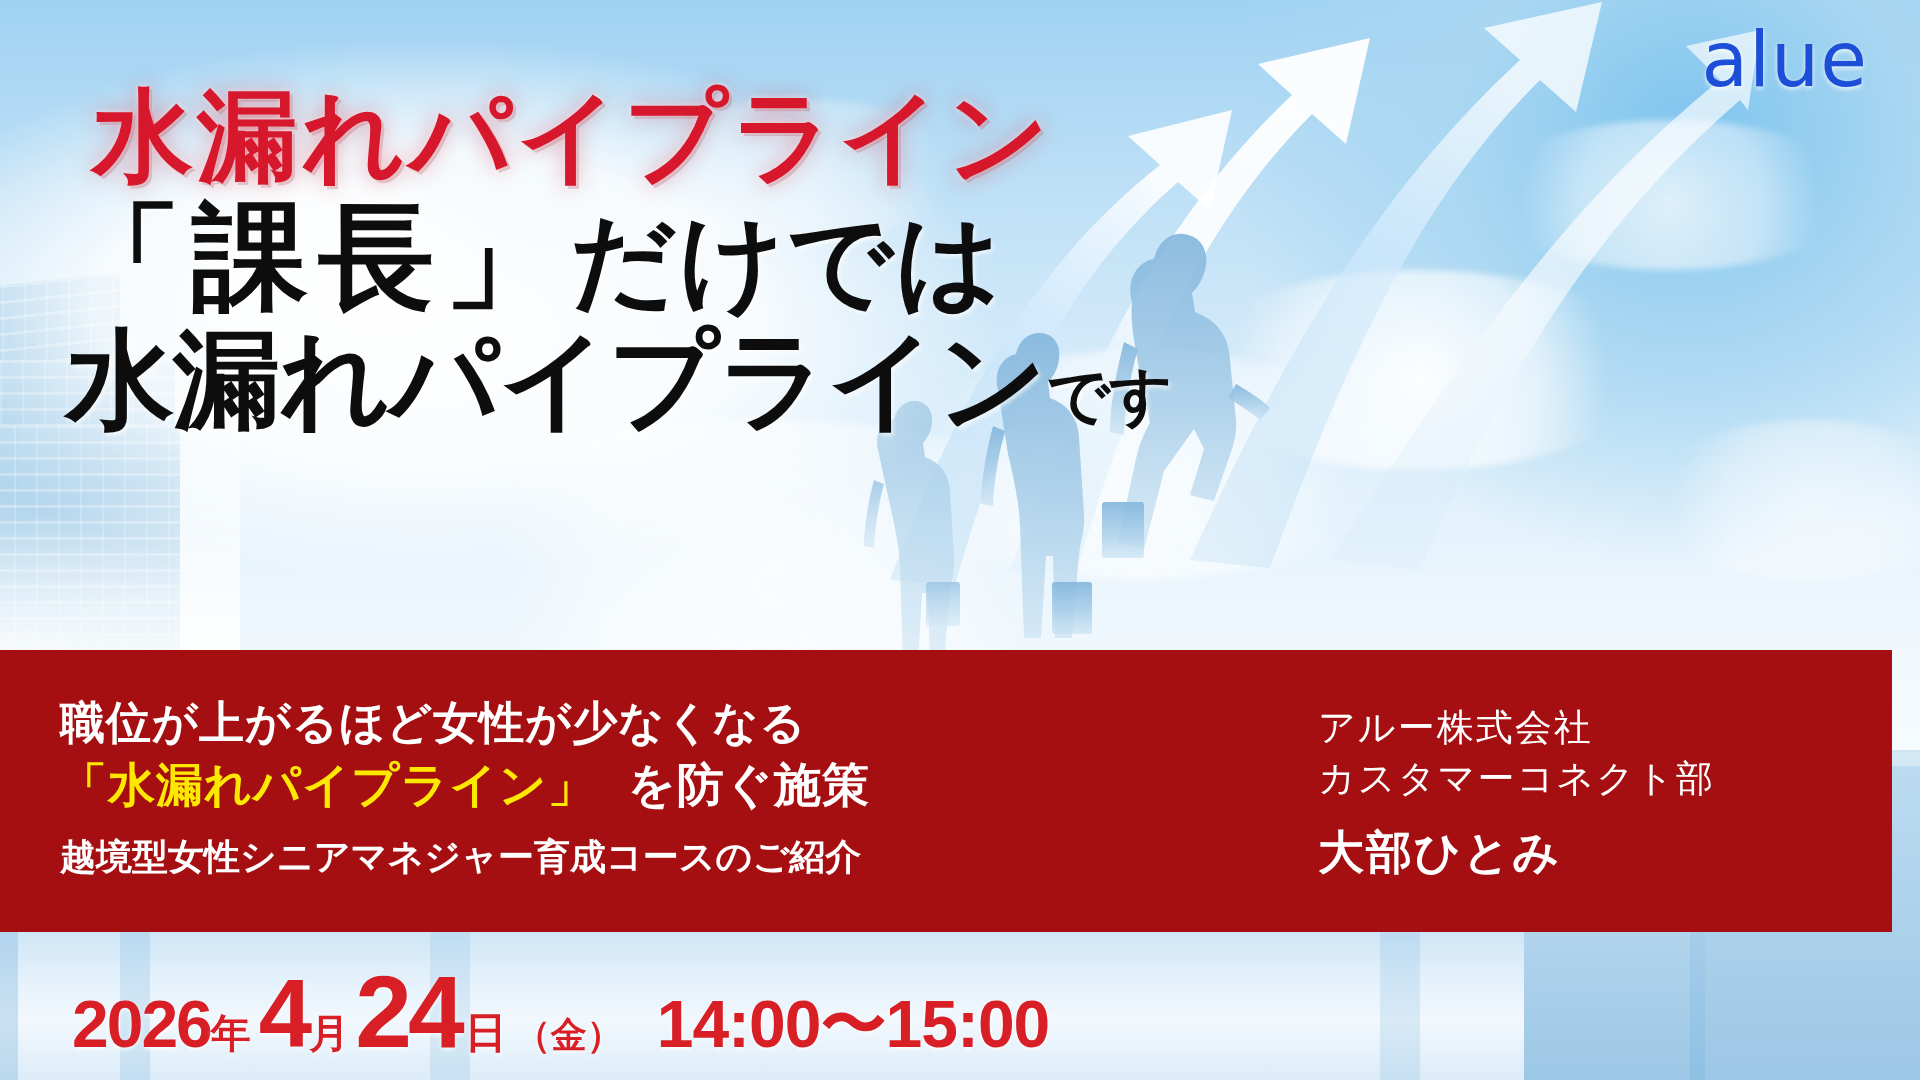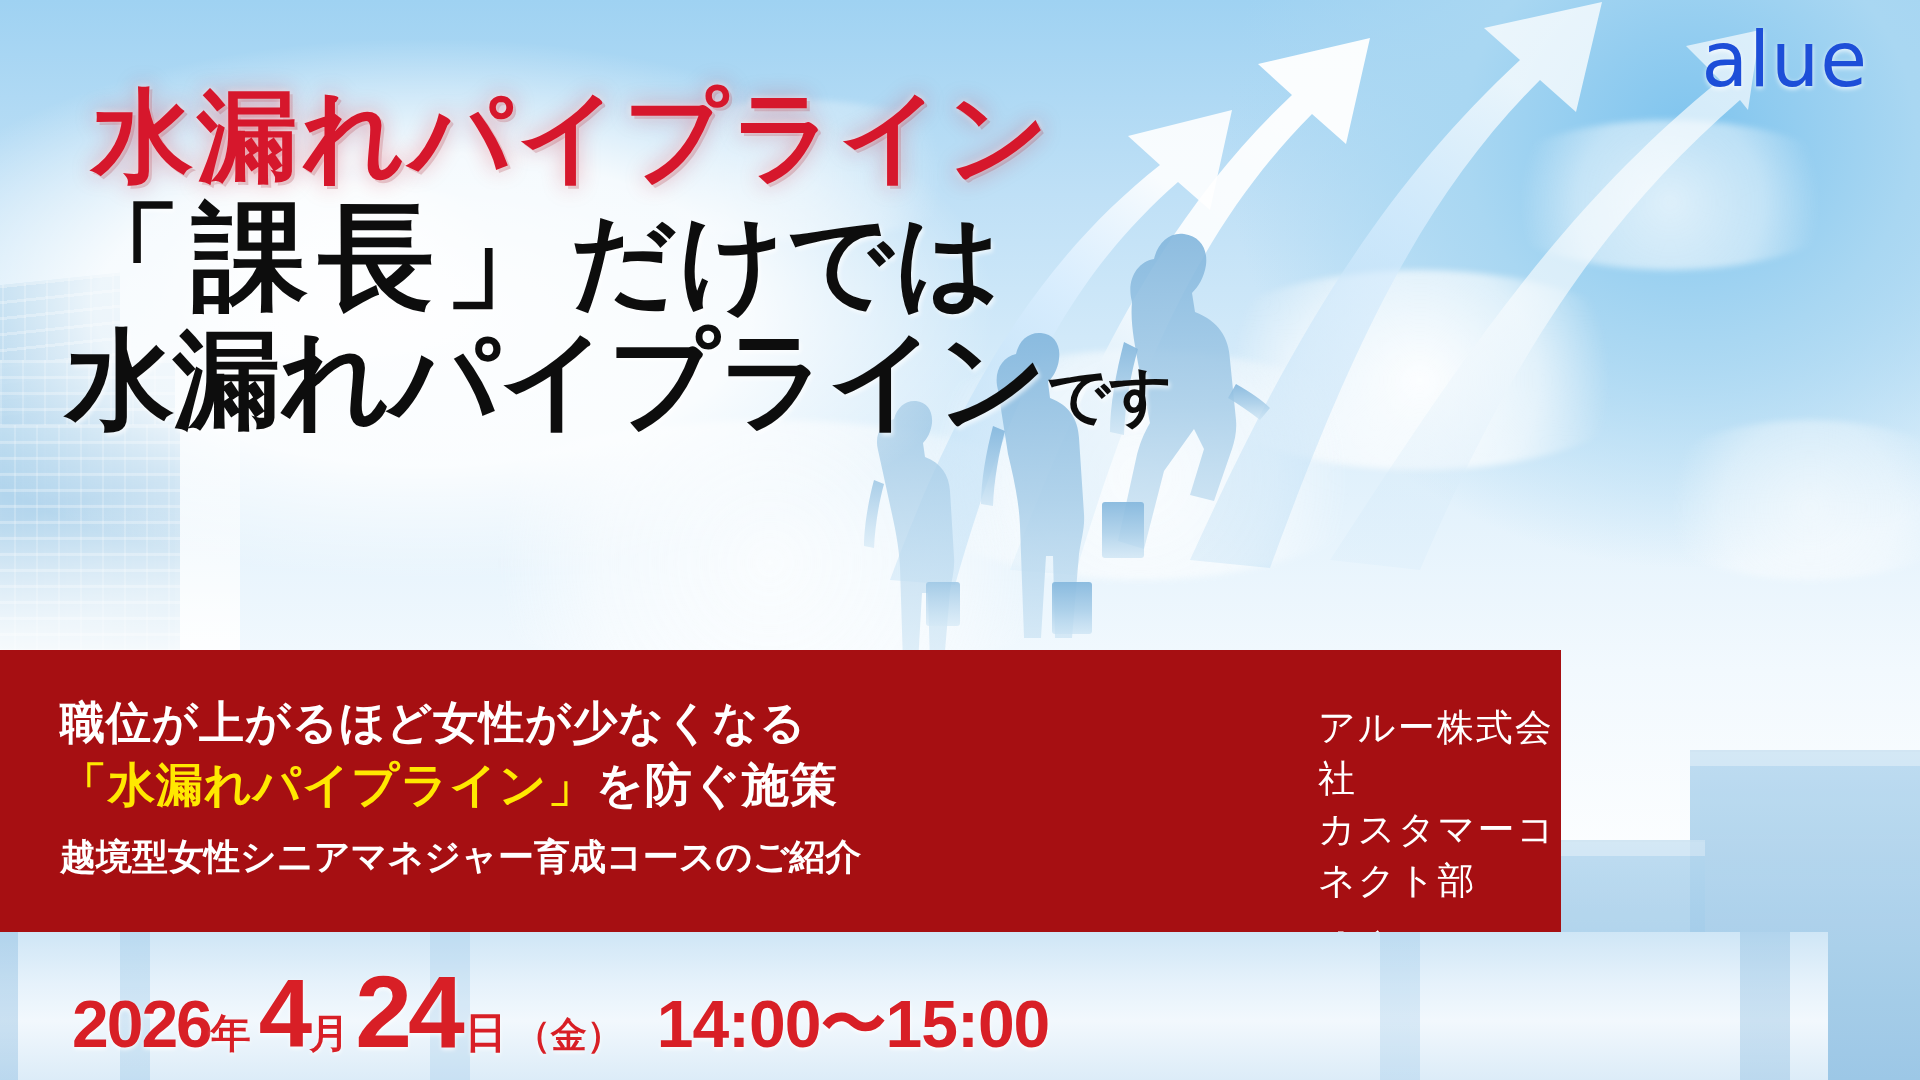--- a/index.html
+++ b/index.html
@@ -85,35 +85,35 @@
     margin-left:26px;
   }
   .hl-black { color:#0d0d0d; font-weight:700; letter-spacing:2px;
     text-shadow:2px 3px 4px rgba(255,255,255,.65); }
   .hl2 { font-size:104px; line-height:1.08; margin-top:8px; }
   .hl2 .big { font-size:116px; letter-spacing:10px; }
   .hl3 { font-size:108px; line-height:1.08; margin-top:2px; letter-spacing:-1px; }
   .hl3 .small { font-size:62px; }
 
   
-  .band { position:absolute; left:0; top:650px; width:1561px; height:282px;
+  .band { position:absolute; left:0; top:650px; width:1892px; height:282px;
     background:#a60f12; z-index:8; }
   .band-left { position:absolute; left:60px; top:48px; width:1100px; }
   .bl1 { color:#fff; font-size:45px; font-weight:700; letter-spacing:1px; line-height:1.12; }
   .bl2 { font-size:47px; font-weight:700; letter-spacing:1px; line-height:1.3; margin-top:6px; }
   .bl2 .hi { color:#ffe800; }
-  .bl2 .wh { color:#ffffff; }
+  .bl2 .wh { color:#ffffff;margin-left:32px; }
   .bl3 { color:#fff; font-size:36px; font-weight:700; letter-spacing:0px; line-height:1.2; margin-top:20px; }
 
   .band-right { position:absolute; left:1318px; top:52px; color:#fff; }
   .br1, .br2 { font-size:37px; font-weight:400; letter-spacing:2px; line-height:1.38; }
   .br3 { font-size:46px; font-weight:700; letter-spacing:2px; line-height:1.3; margin-top:19px; }
 
   
-  .datebar { position:absolute; left:0; top:932px; width:1828px; height:148px;
+  .datebar { position:absolute; left:0; top:932px; width:1524px; height:148px;
     overflow:hidden; z-index:8;
     background:linear-gradient(180deg,#cfe6f6 0%, #e6f2fb 35%, #f2f8fd 60%, #dcecf8 100%); }
   .db-city { position:absolute; inset:0; opacity:.55;
     background:
       linear-gradient(to right, rgba(110,170,215,.55) 0 18px, rgba(255,255,255,0) 18px 70px),
       linear-gradient(to right, rgba(255,255,255,0) 0 120px, rgba(120,180,222,.45) 120px 150px, rgba(255,255,255,0) 150px 260px),
       linear-gradient(to right, rgba(255,255,255,0) 0 430px, rgba(130,185,225,.40) 430px 470px, rgba(255,255,255,0) 470px 620px),
       linear-gradient(to right, rgba(255,255,255,0) 0 1380px, rgba(125,182,224,.40) 1380px 1420px, rgba(255,255,255,0) 1420px 1620px),
       linear-gradient(to right, rgba(255,255,255,0) 0 1740px, rgba(100,165,212,.50) 1740px 1790px, rgba(255,255,255,0) 1790px 1920px);
   }

